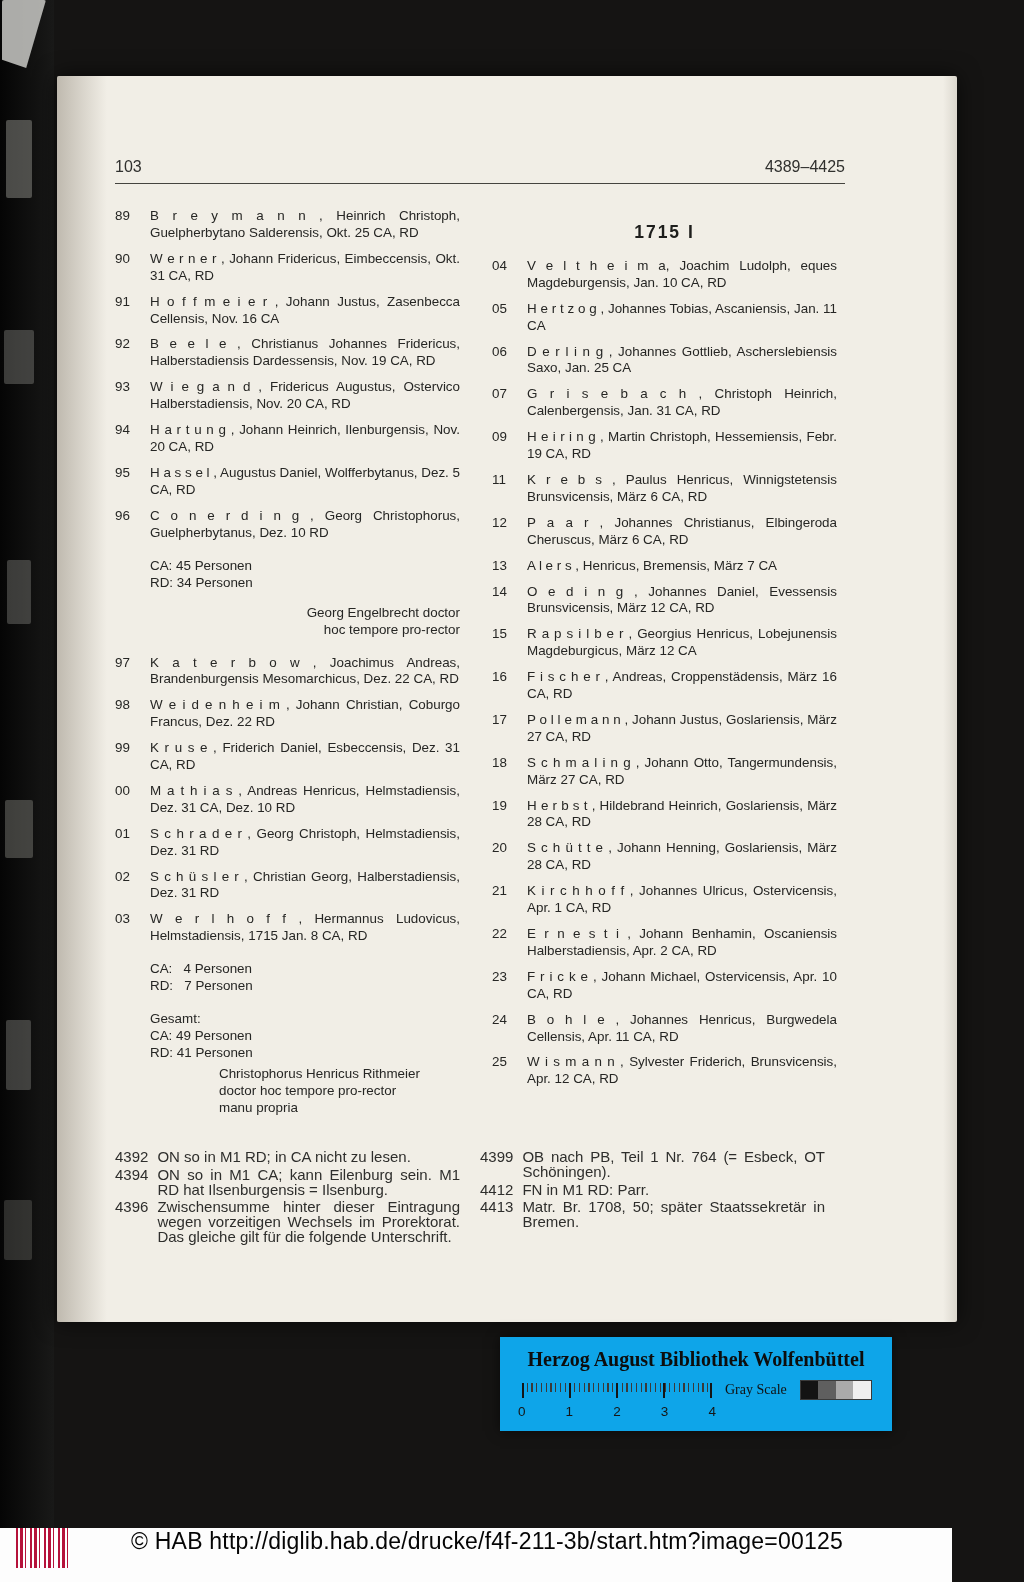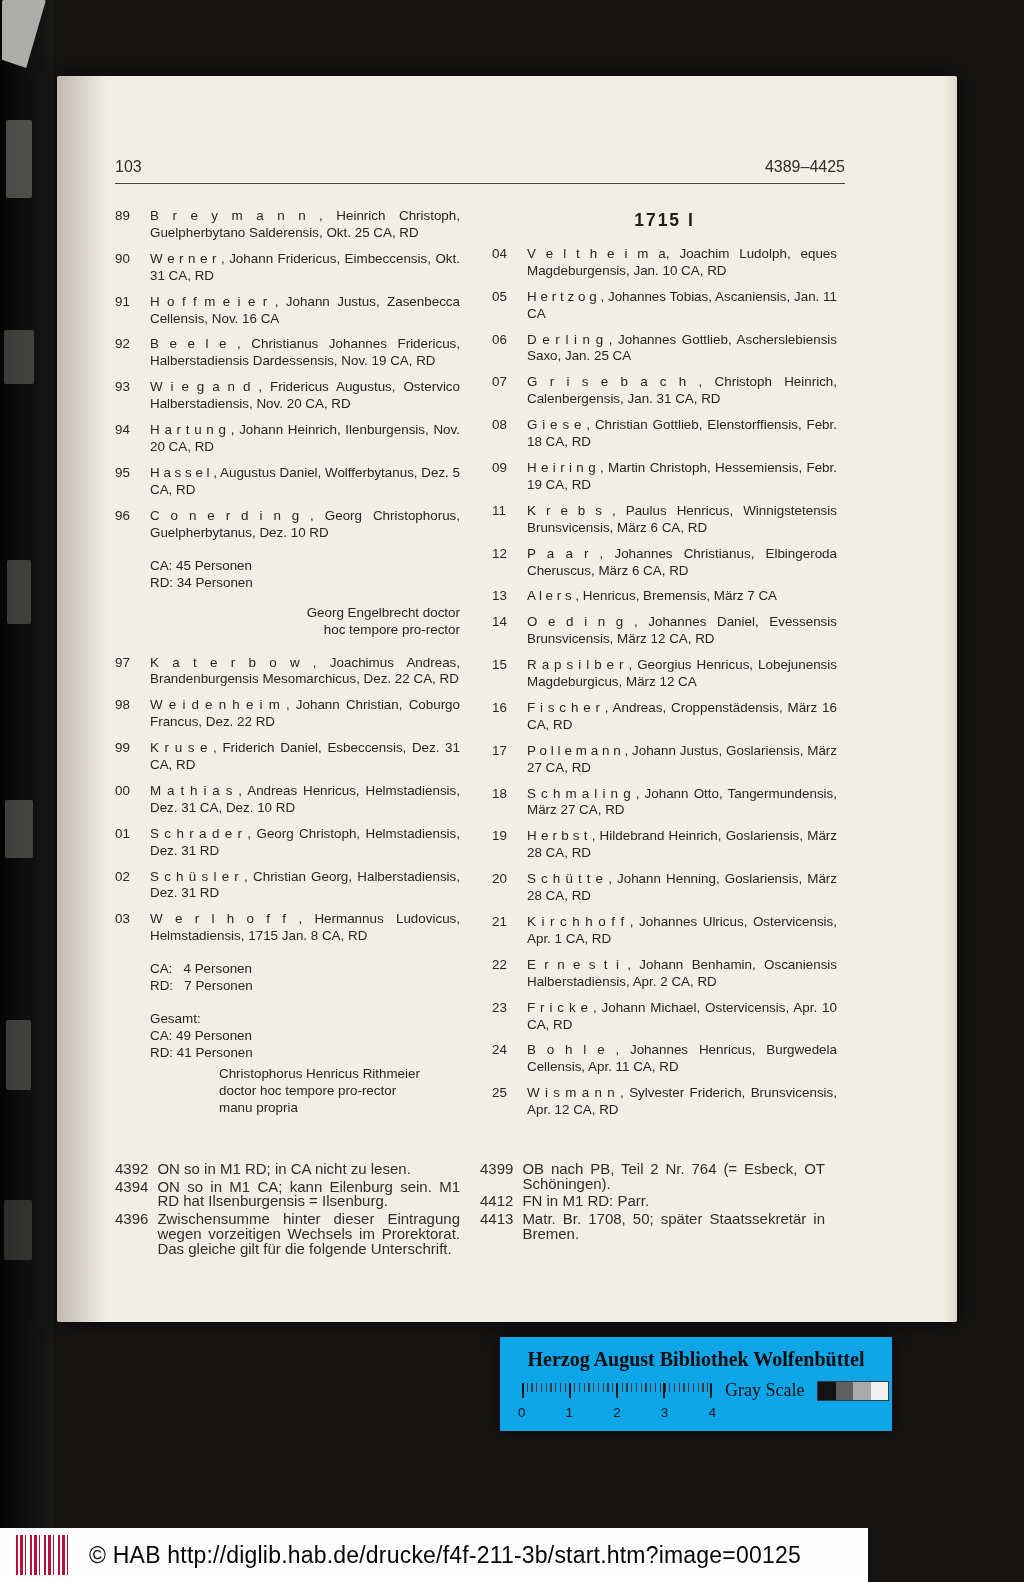--- a/index.html
+++ b/index.html
@@ -60,21 +60,21 @@
   .entry .txt { flex:1; text-align:justify; }
 
   .subtotal { margin:15px 0 13px 35px; line-height:17px; }
   .sub-line { white-space:pre-wrap; }
   .sig-right { text-align:right; margin:0 0 17px 0; line-height:17px; }
   .gesamt { margin:16px 0 0 35px; line-height:17px; }
   .sig-indent { margin:4px 0 0 104px; line-height:17px; }
 
   .section-header {
     font-weight:bold; font-size:17.5px; letter-spacing:2px;
-    text-align:center; margin:4px 0 17px 0; color:#1e1e1c;
+    text-align:center; margin:16px 0 17px 0; color:#1e1e1c;
   }
 
   .footnotes { display:flex; gap:20px; margin-top:34px; font-size:15px; line-height:14.7px; color:#2e2e2c; }
   .fncol { width:345px; }
   .fn { display:flex; margin-bottom:3px; }
   .fnnum { flex:0 0 30px; margin-right:9px; }
   .fntxt { flex:1; text-align:justify; }
 
   
   .card {
@@ -88,30 +88,30 @@
   .card-row { display:flex; align-items:center; margin:9px 0 0 22px; }
   .ruler { width:190px; height:15px; position:relative; }
   .ruler::before {
     content:""; position:absolute; left:0; top:0; width:100%; height:9px;
     background:repeating-linear-gradient(90deg,#3a3a3a 0 1.2px, transparent 1.2px 4.75px);
   }
   .ruler::after {
     content:""; position:absolute; left:0; top:0; width:100%; height:15px;
     background:repeating-linear-gradient(90deg,#151515 0 1.8px, transparent 1.8px 47px);
   }
-  .gs-label { font-family:"Liberation Serif", serif; font-size:18px; margin-left:13px; color:#111; }
+  .gs-label { font-family:"Liberation Serif", serif; font-size:14px; margin-left:13px; color:#111; }
   .patch { margin-left:13px; width:72px; height:20px; border:1.4px solid #3a3a3a; display:flex; background:#fff; }
   .patch span { flex:1; }
   .p1 { background:#131313; } .p2 { background:#5f5f5f; } .p3 { background:#aaaaaa; } .p4 { background:#efefef; }
   .ruler-nums { width:198px; margin:4px 0 0 18px; display:flex; justify-content:space-between; font-size:13.5px; color:#161616; }
 
   
   .footer {
-    position:absolute; left:0; top:1528px; width:868px; height:54px;
-    background:#fdfdfd; display:flex; align-items:center;
+    position:absolute; left:0; top:1528px; width:952px; height:54px;
+    background:#fdfdfd; display:flex; align-items:flex-start;
   }
   .barcode {
     margin-left:16px; width:54px; height:40px; background-color:#fff;
     background-image:repeating-linear-gradient(90deg,
       #b5123a 0 2px, transparent 2px 4.5px,
       #b5123a 4.5px 7.5px, transparent 7.5px 9px,
       #b5123a 9px 10px, transparent 10px 14px);
   }
   .copyright {
     flex:1; text-align:center; font-size:23px; color:#050505;
@@ -275,24 +275,20 @@
             <div class="entry">
               <span class="num">06</span>
               <span class="txt">D e r l i n g ,  Johannes Gottlieb, Ascherslebiensis Saxo, Jan. 25 CA</span>
             </div>
 
             <div class="entry">
               <span class="num">07</span>
               <span class="txt">G r i s e b a c h ,  Christoph Heinrich, Calenbergensis, Jan. 31 CA, RD</span>
             </div>
 
-            <div class="entry">
-              <span class="num">08</span>
-              <span class="txt">G i e s e ,  Christian Gottlieb, Elenstorffiensis, Febr. 18 CA, RD</span>
-            </div>
 
             <div class="entry">
               <span class="num">09</span>
               <span class="txt">H e i r i n g ,  Martin Christoph, Hessemiensis, Febr. 19 CA, RD</span>
             </div>
 
 
             <div class="entry">
               <span class="num">11</span>
               <span class="txt">K r e b s ,  Paulus Henricus, Winnigstetensis Brunsvicensis, März 6 CA, RD</span>
@@ -386,21 +382,21 @@
 
           <div class="fn">
             <span class="fnnum">4396</span>
             <span class="fntxt">Zwischensumme hinter dieser Eintragung wegen vorzeitigen Wechsels im Prorektorat. Das gleiche gilt für die folgende Unterschrift.</span>
           </div>
         </div>
       <div class="fncol">
 
           <div class="fn">
             <span class="fnnum">4399</span>
-            <span class="fntxt">OB nach PB, Teil 2 Nr. 764 (= Esbeck, OT Schöningen).</span>
+            <span class="fntxt">OB nach PB, Teil 1 Nr. 764 (= Esbeck, OT Schöningen).</span>
           </div>
 
           <div class="fn">
             <span class="fnnum">4412</span>
             <span class="fntxt">FN in M1 RD: Parr.</span>
           </div>
 
           <div class="fn">
             <span class="fnnum">4413</span>
             <span class="fntxt">Matr. Br. 1708, 50; später Staatssekretär in Bremen.</span>

